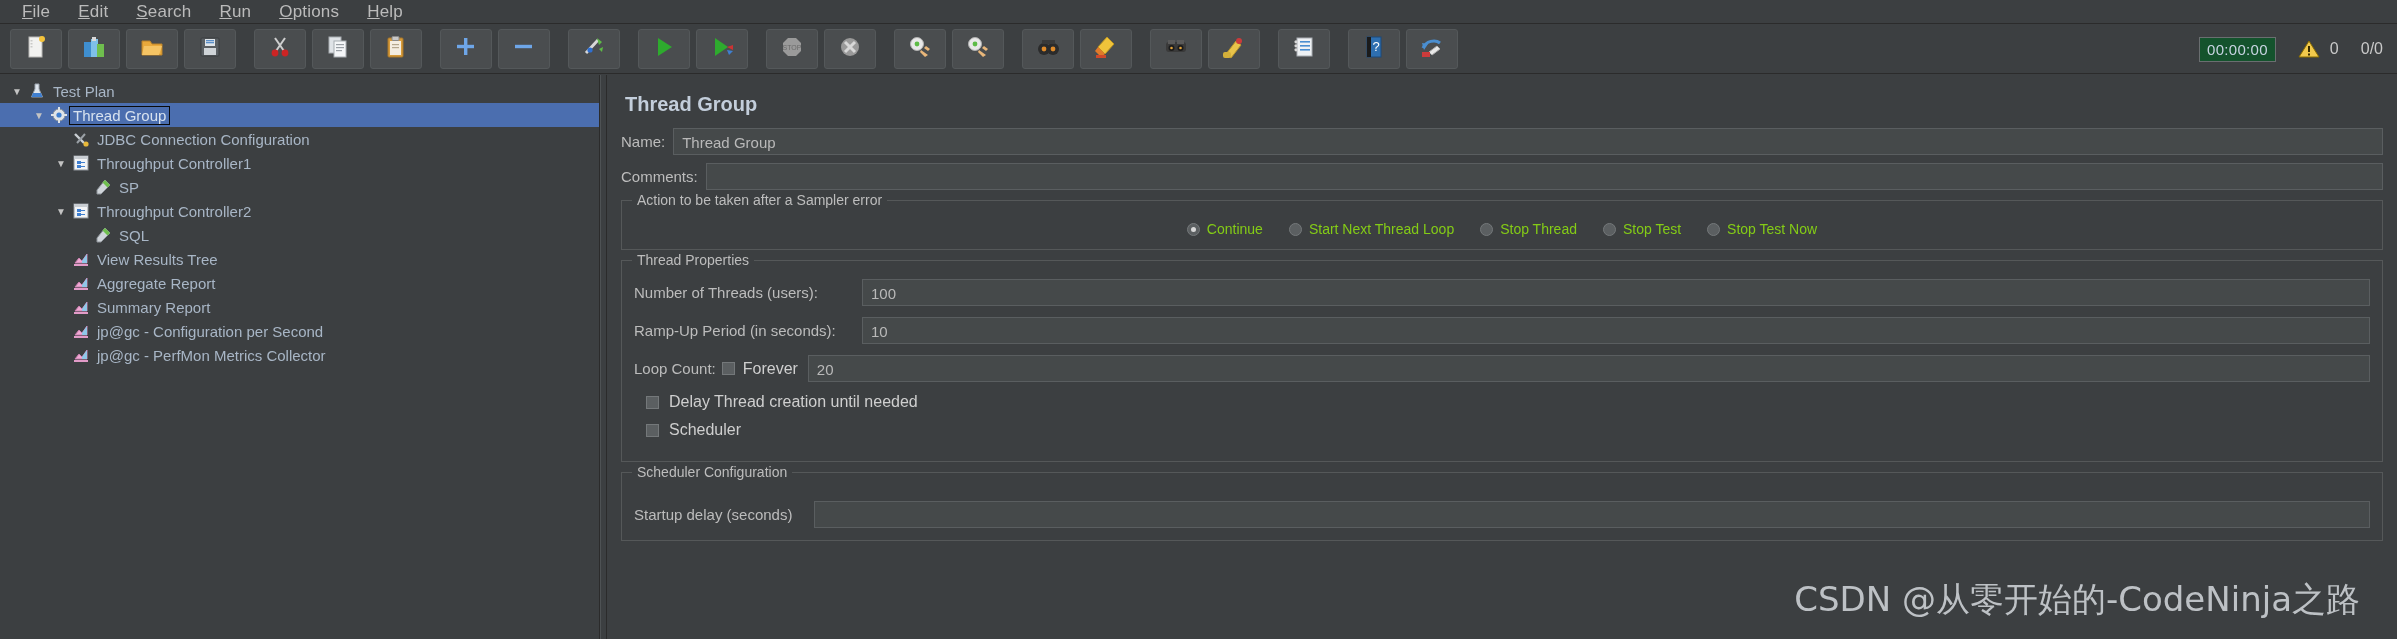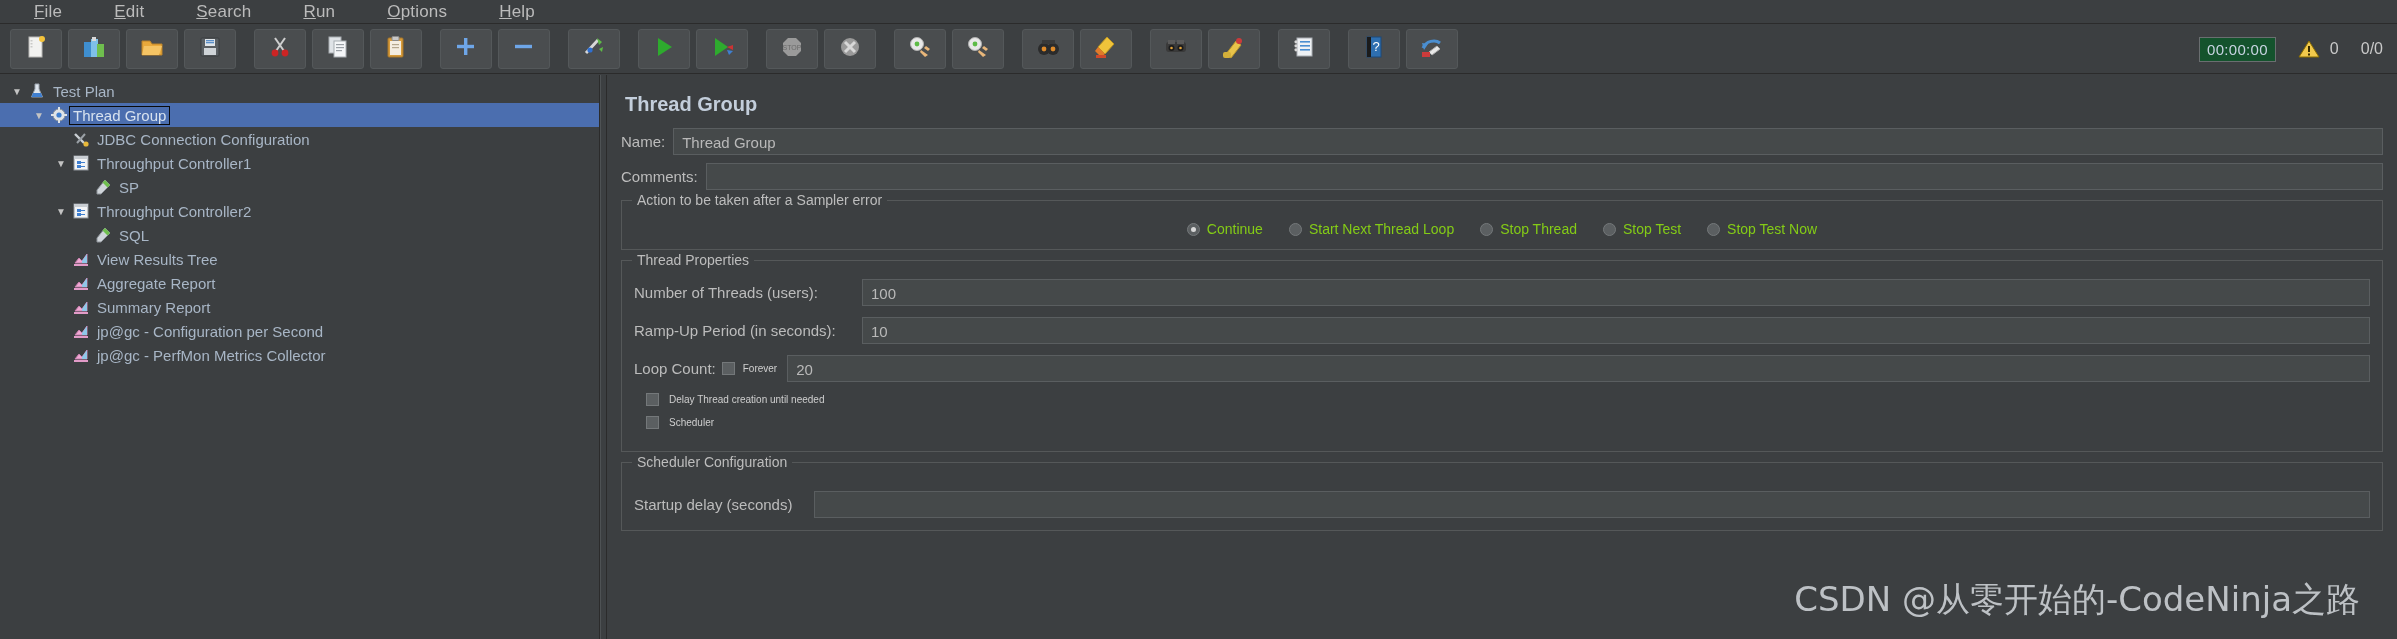--- a/index.html
+++ b/index.html
@@ -10,23 +10,22 @@
     overflow: hidden;
   }
   body { position: relative; }
 
   
   #menubar {
     height: 24px;
     background: #3c3f41;
     display: flex;
     align-items: flex-start;
-    padding-left: 20px;
+    padding-left: 8px;
     border-bottom: 1px solid #2b2b2b;
-    gap: 24px;
   }
   .menu-item {
     font-size: 17px;
     color: #bbbbbb;
     padding: 2px 14px 2px 14px;
     cursor: default;
     letter-spacing: .2px;
   }
   .menu-item .mn { text-decoration: underline; }
 
@@ -186,21 +185,21 @@
 
   .cb {
     width: 13px; height: 13px;
     background: #5b5f61;
     border: 1px solid #74787a;
     flex:0 0 auto;
     display:flex;align-items:center;justify-content:center;
     cursor:pointer;
   }
   .cb-row { display:flex; align-items:center; gap:10px; margin: 10px 0 10px 12px; }
-  .cb-lbl { font-size:10px; color:#cfcfcf; }
+  .cb-lbl { font-size:16px; color:#cfcfcf; }
 
   .tp-row { display:flex; align-items:center; margin-bottom: 11px; }
   .tp-label { font-size:15px; color:#bcbcbc; white-space:nowrap; padding-right:6px; }
 
   
   #watermark {
     position:absolute;
     right: 37px; bottom: 16px;
     font-size: 34px;
     color: #c9cdd1;

